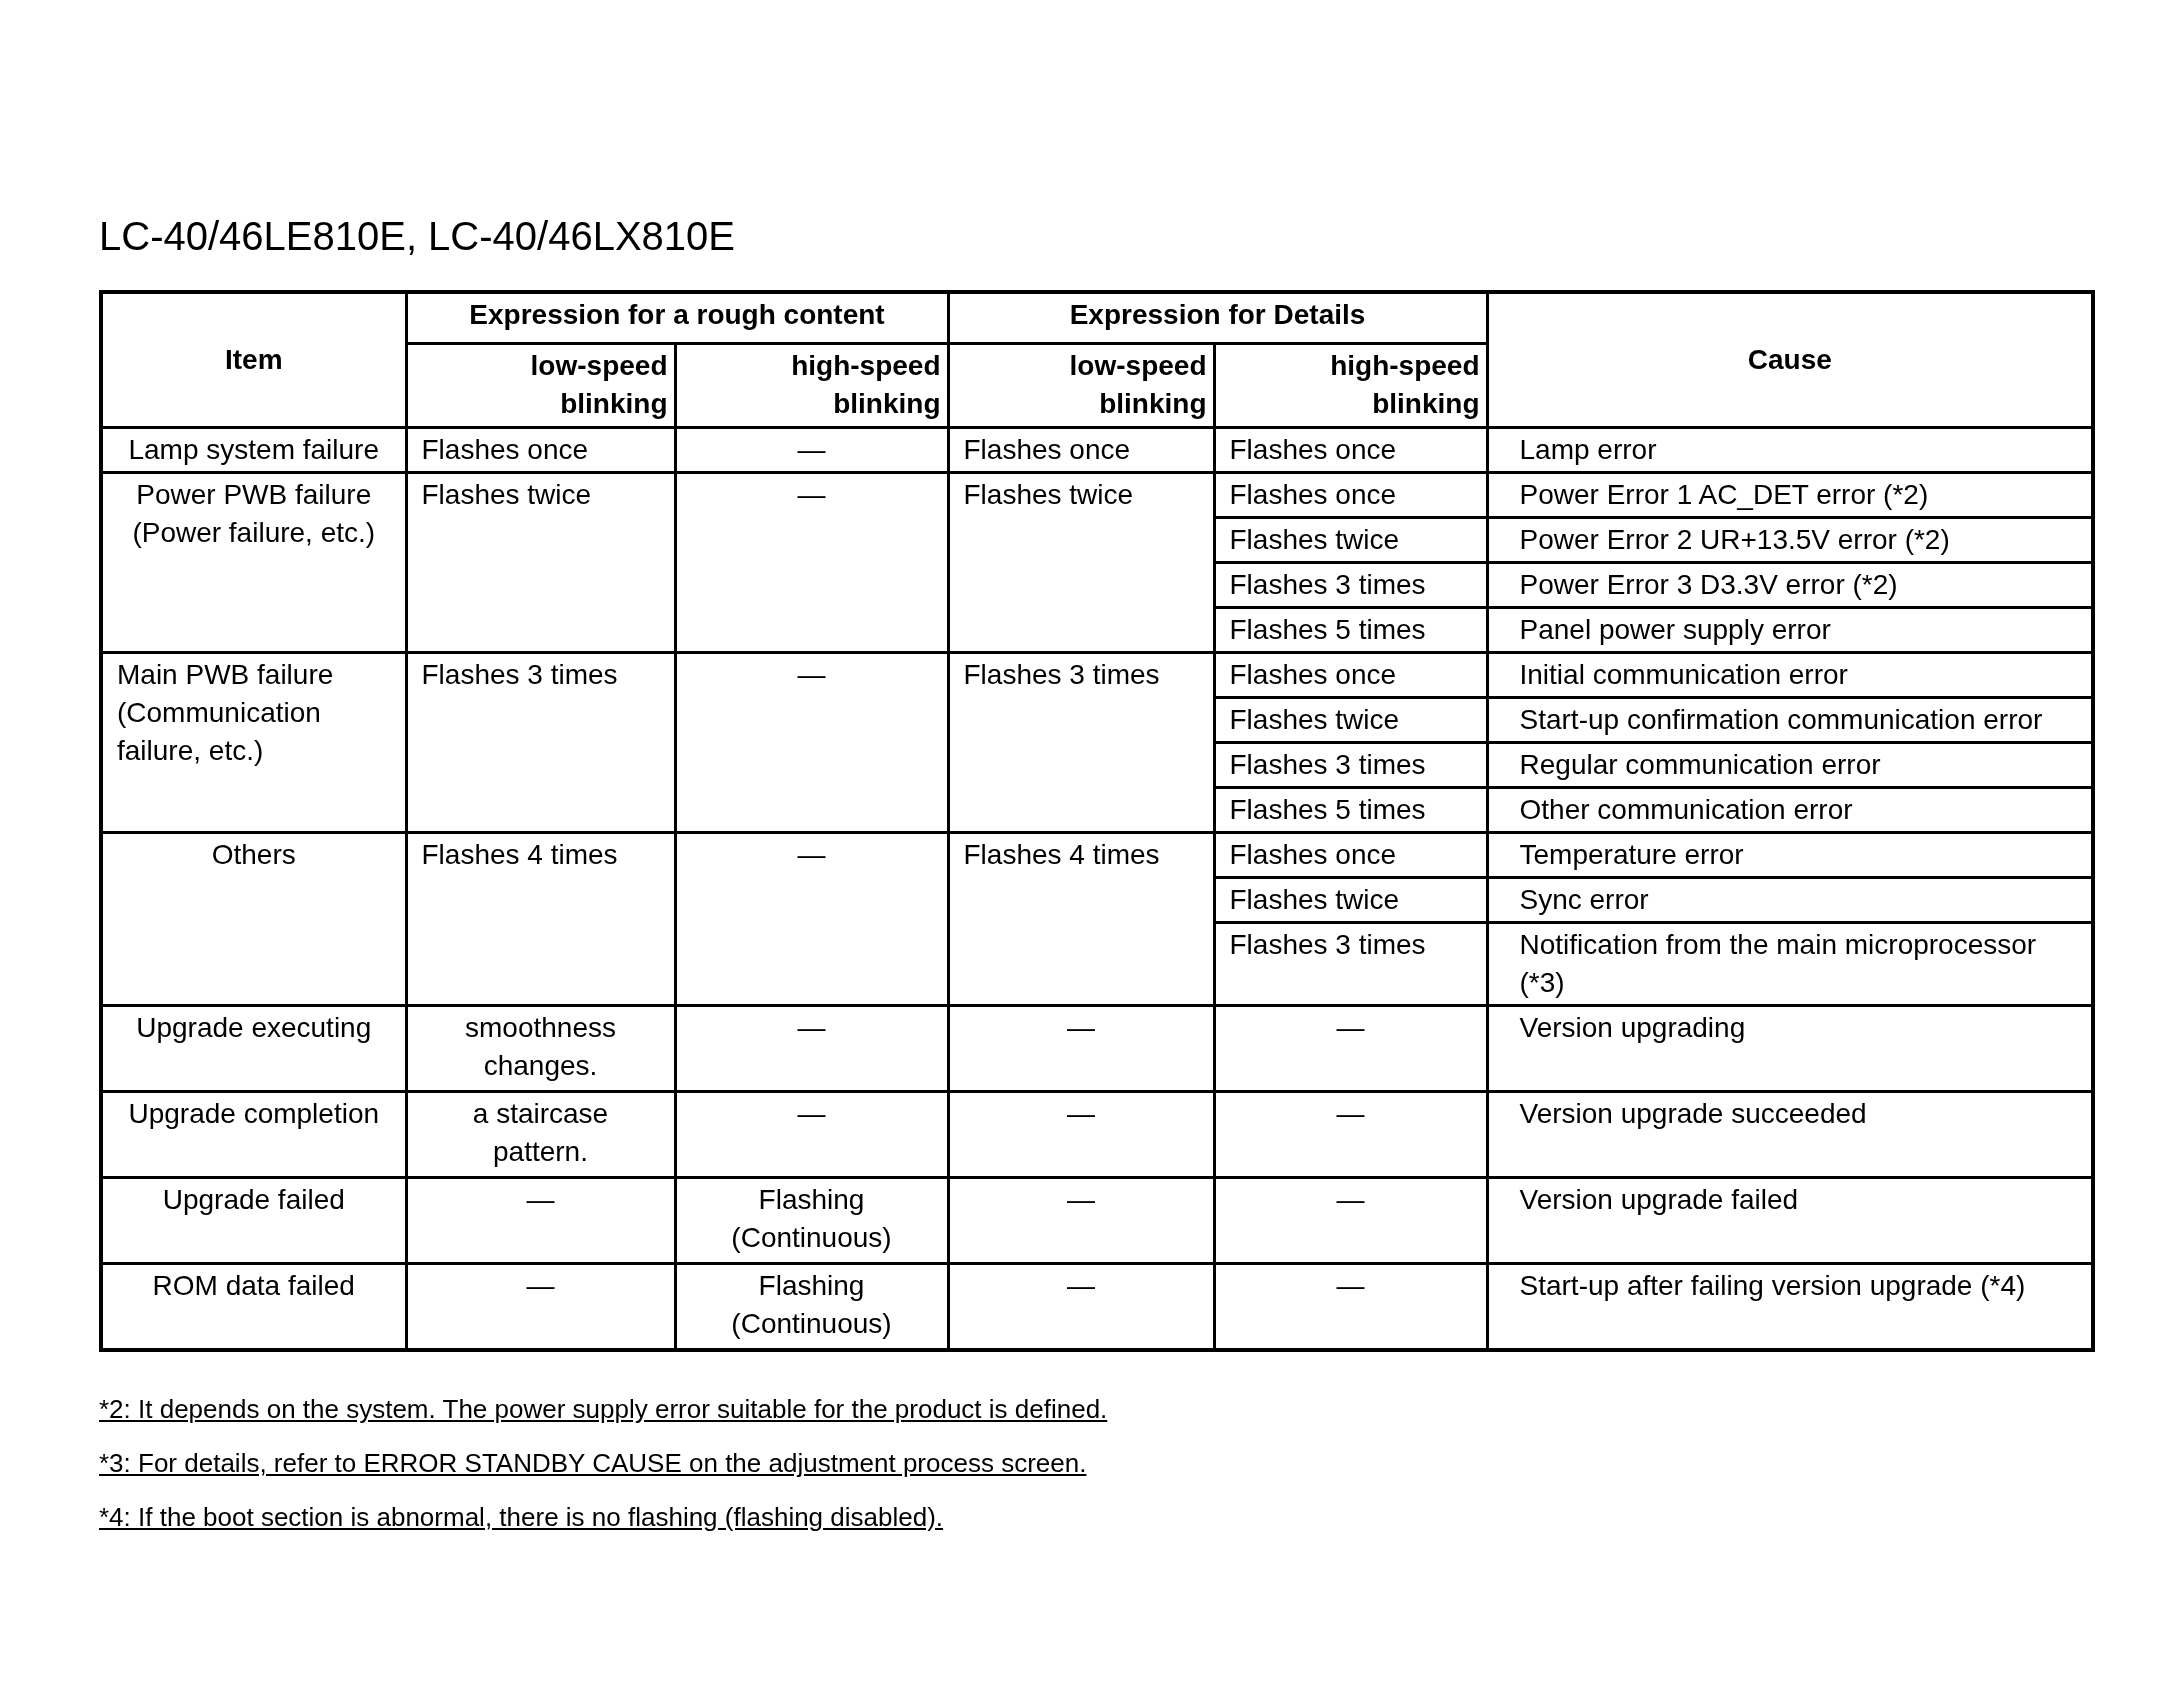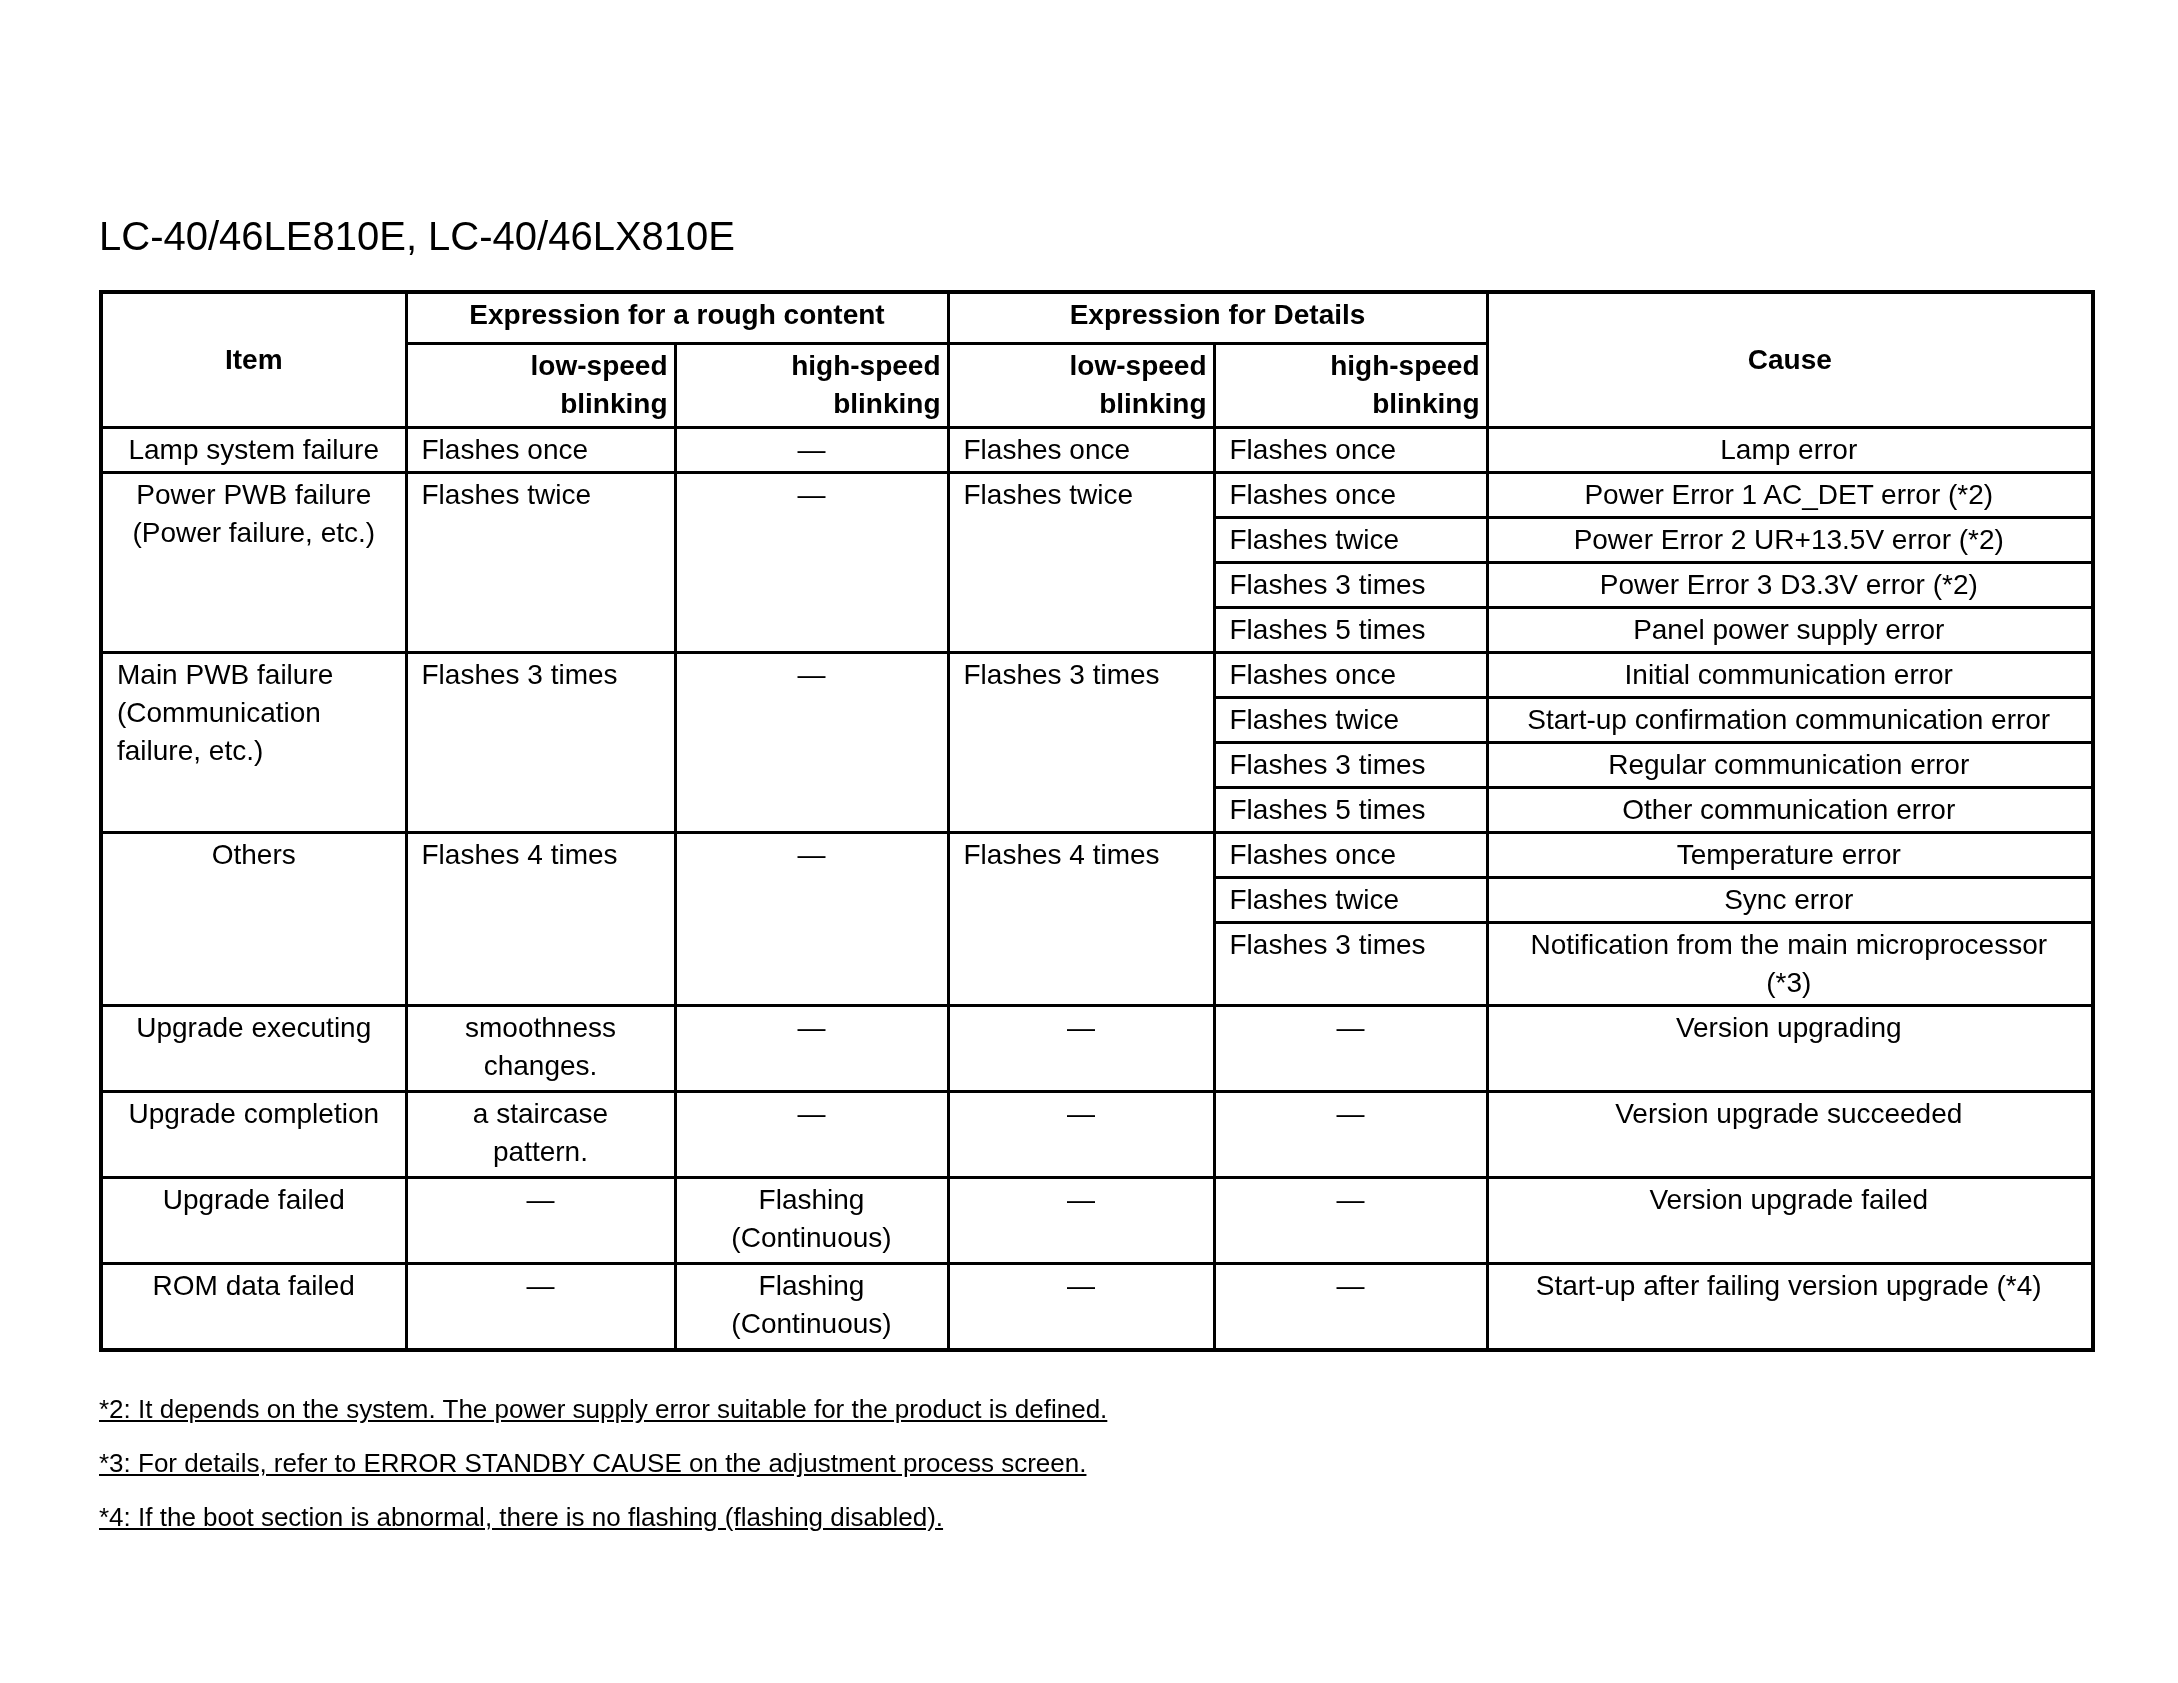--- a/index.html
+++ b/index.html
@@ -47,21 +47,21 @@
     text-align:center;
     white-space:pre-line;
     overflow:hidden;
   }
   table.flash{border:4px solid #000;}
   thead th{font-weight:bold;border-bottom-width:5px;}
   thead tr.group-row th{height:44px;}
   thead tr.sub-row th{height:77px;text-align:right;}
   tbody tr.sub td{border-top-width:2px;}
   tbody td.l{text-align:left;padding-left:14px;}
-  tbody td.cause{text-align:center;padding-left:4px;}
+  tbody td.cause{text-align:left;padding-left:31px;}
   tbody td.h2{height:79px;}
   .footnotes{margin-top:40px;}
   .footnotes p{
     font-size:26px;
     line-height:34px;
     margin:0 0 20px 0;
     text-decoration:underline;
   }
 </style>
 </head>

